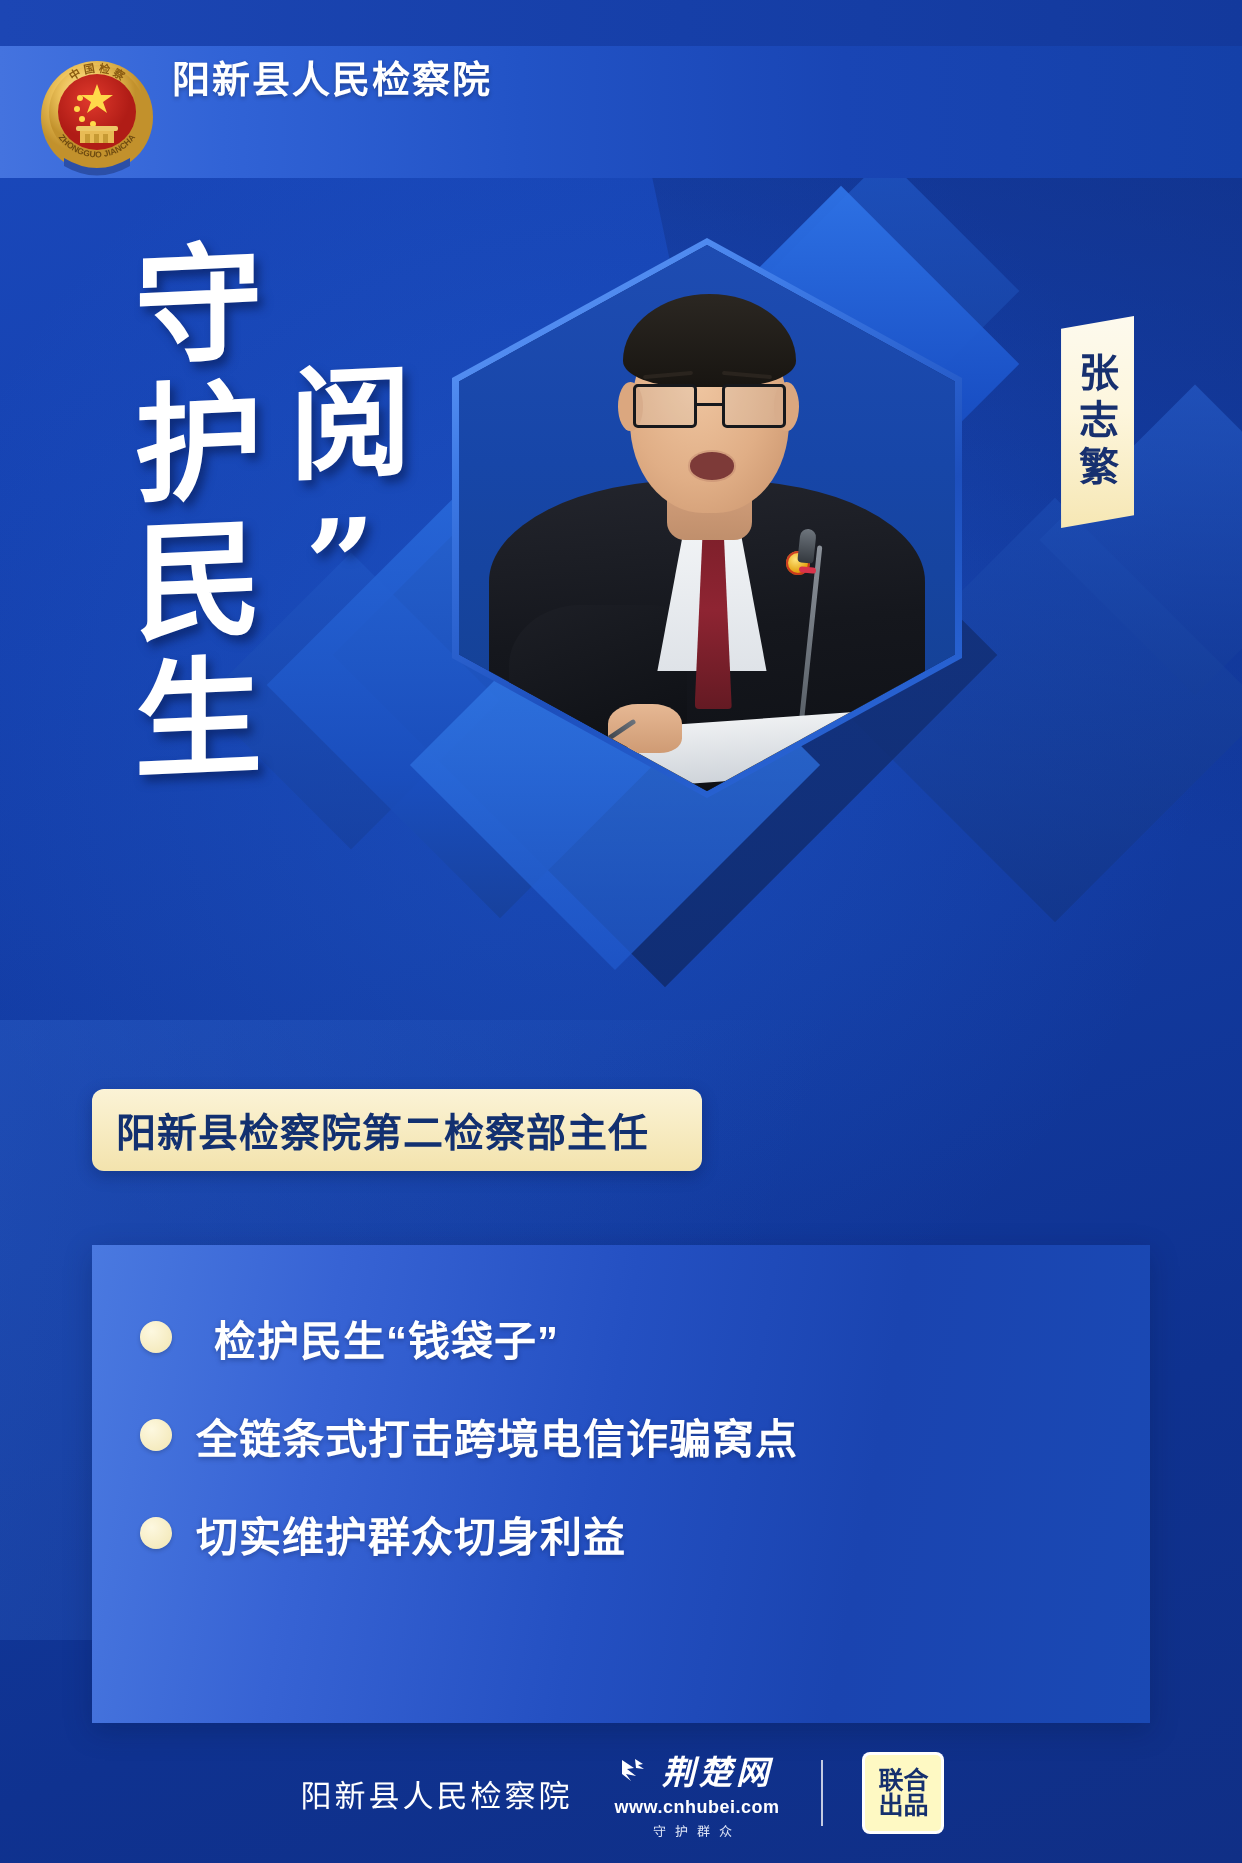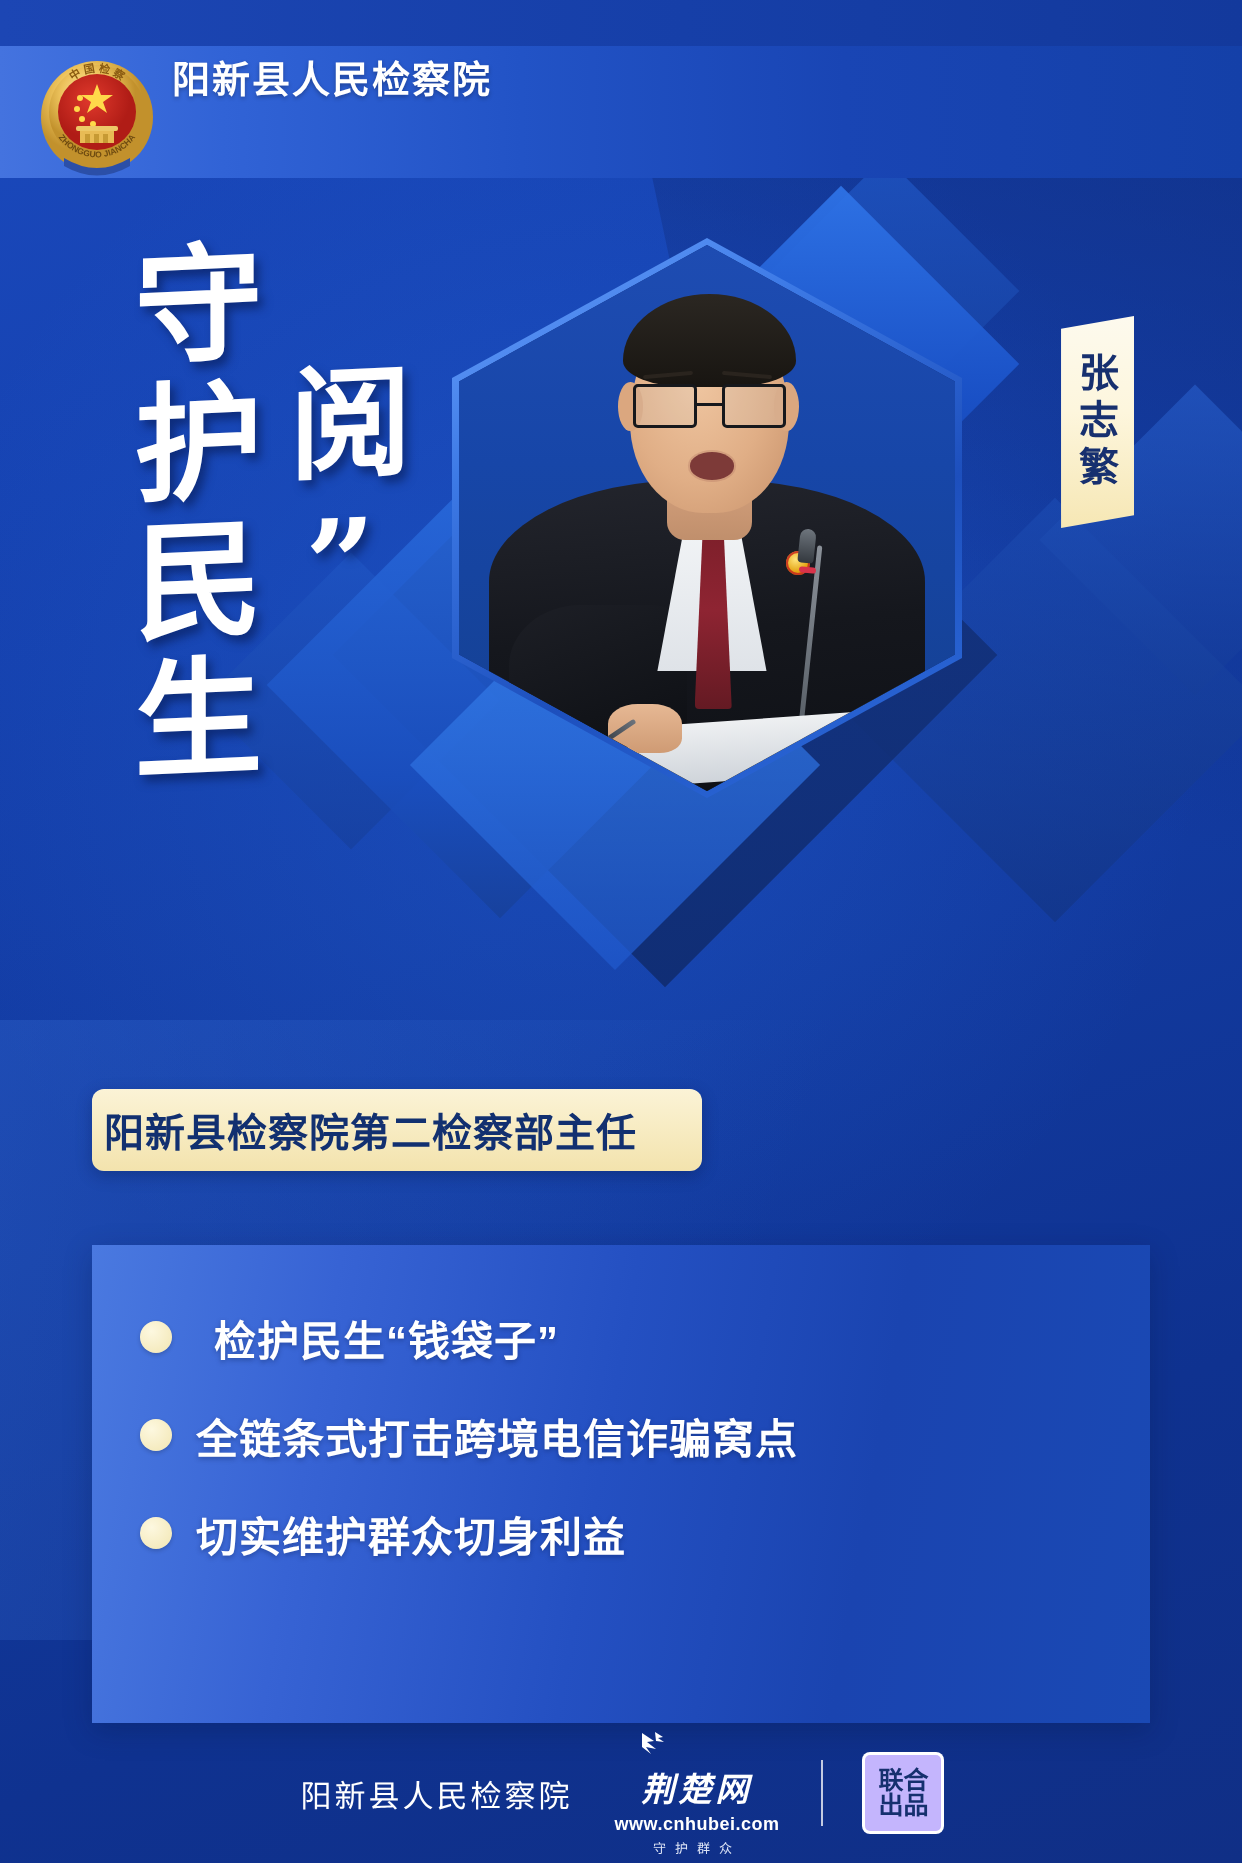--- a/index.html
+++ b/index.html
@@ -244,21 +244,21 @@
     font-size:40px; font-weight:bold; color:#17306f;
     letter-spacing:7px;
     font-family:"Liberation Sans","DejaVu Sans",sans-serif;
   }
 
   
   .rolebar{
     position:absolute; left:92px; top:1089px; width:610px; height:82px; z-index:9;
     background:linear-gradient(180deg,#fbf3d6 0%,#f8edc6 40%,#f3e3ad 100%);
     border-radius:12px;
-    display:flex; align-items:center; padding-left:12px;
+    display:flex; align-items:center; padding-left:24px;
     box-shadow:0 5px 16px rgba(4,20,64,.30);
   }
   .rolebar span{
     font-size:40px; font-weight:bold; color:#123070;
     letter-spacing:1px;
     font-family:"Liberation Sans","DejaVu Sans",sans-serif;
   }
 
   
   .panel{
@@ -288,34 +288,34 @@
   
   .footer{
     position:absolute; left:0; bottom:0; width:100%; height:140px; z-index:9;
     display:flex; align-items:center; justify-content:center; gap:42px;
   }
   .f-org{
     color:#ffffff; font-size:31px; letter-spacing:3px;
     font-family:"Liberation Sans","DejaVu Sans",sans-serif;
   }
   .f-logo{ display:flex; flex-direction:column; align-items:center; gap:3px; }
-  .f-logo-row{ display:flex; align-items:flex-start; gap:7px;flex-direction:column; }
+  .f-logo-row{ display:flex; align-items:center; gap:7px; }
   .f-mark{ width:34px; height:26px; }
   .f-brand{
     color:#fff; font-size:33px; font-weight:bold; letter-spacing:4px;
     font-family:"DejaVu Serif","Liberation Serif",serif;
     font-style:italic;
   }
   .f-url{ color:#fff; font-size:18px; font-weight:bold; letter-spacing:.5px;
     font-family:"Liberation Sans","DejaVu Sans",sans-serif; }
   .f-sub{ color:#dfe6f7; font-size:13px; letter-spacing:9px;
     font-family:"Liberation Sans","DejaVu Sans",sans-serif; }
   .f-divider{ width:2px; height:66px; background:rgba(255,255,255,.75); }
   .f-stamp{
-    width:76px; height:76px; background:#c4b5fd; border-radius:5px;
+    width:76px; height:76px; background:#fef9c3; border-radius:5px;
     display:flex; align-items:center; justify-content:center;
     box-shadow:0 0 0 3px #ffffff;
   }
   .f-stamp span{
     color:#15306e; font-size:25px; font-weight:bold; line-height:1.0;
     text-align:center; letter-spacing:0;
     font-family:"Liberation Sans","DejaVu Sans",sans-serif;
     display:block; width:52px;
   }
 </style>

